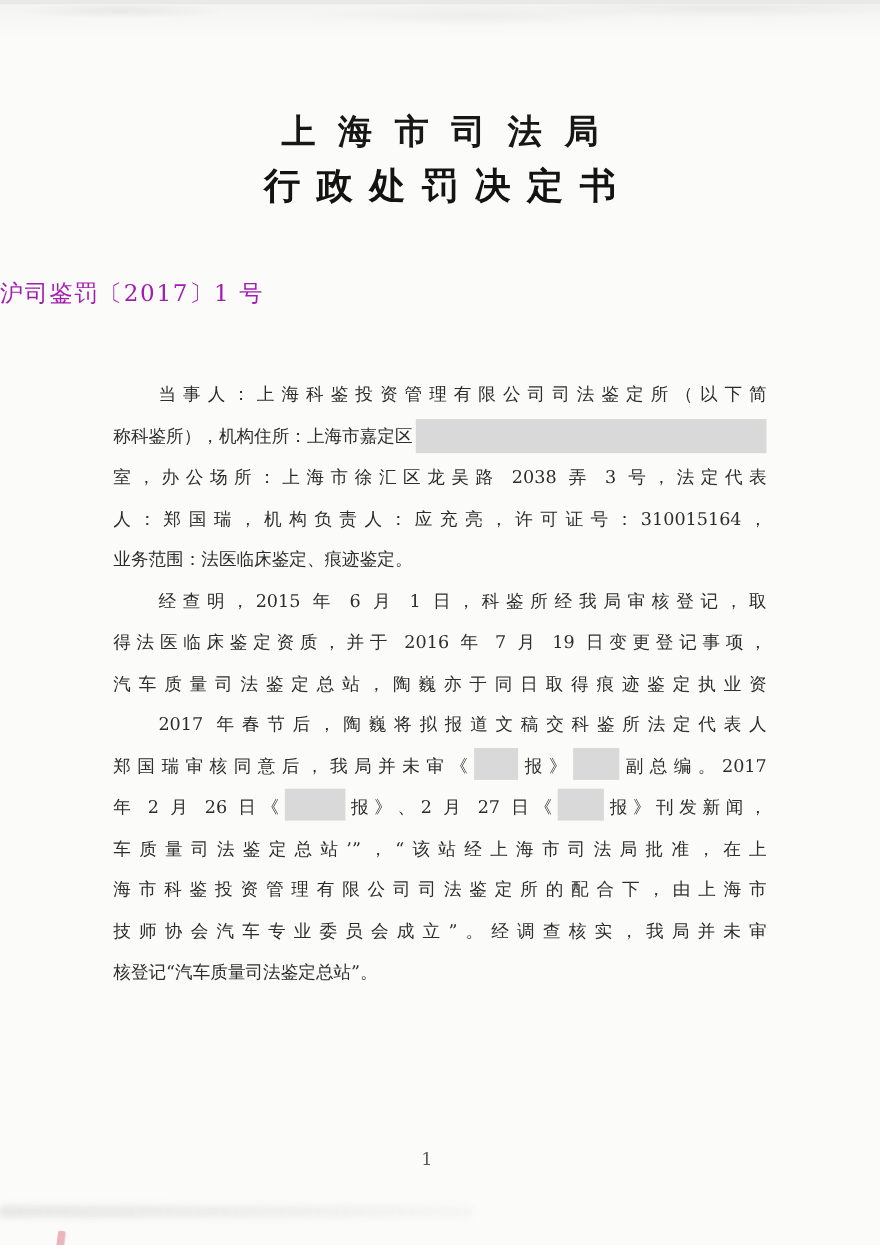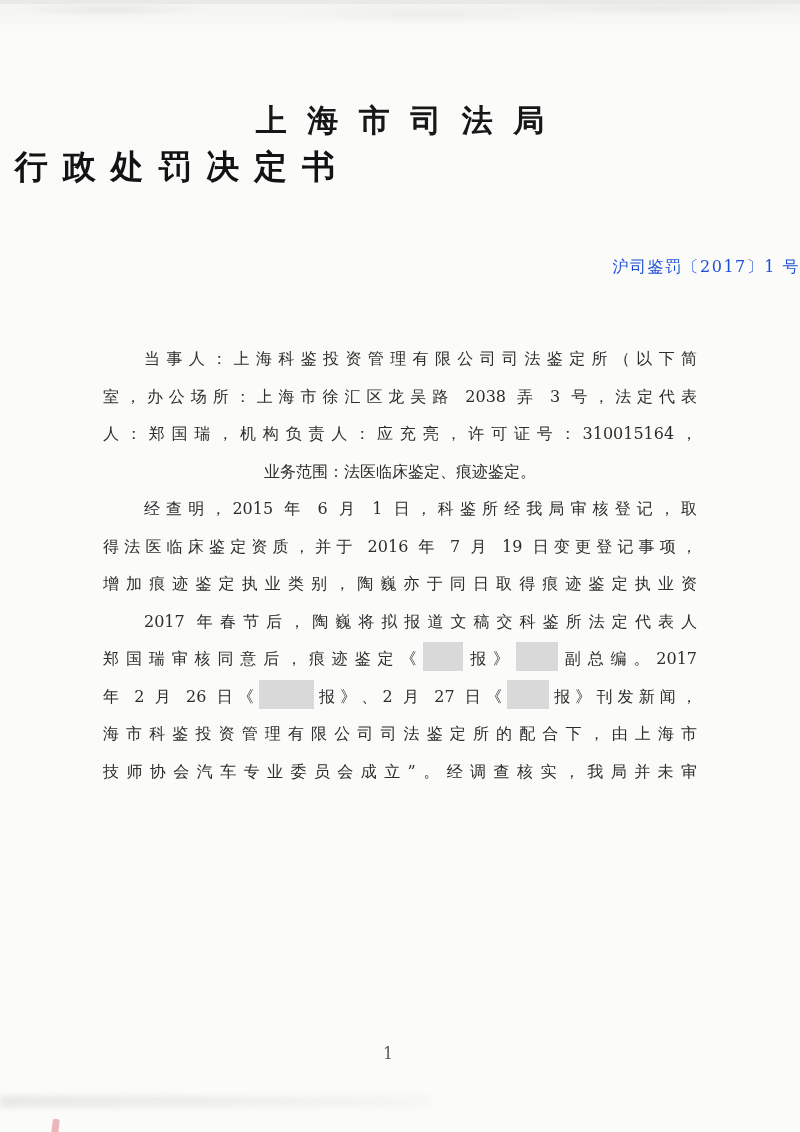--- a/index.html
+++ b/index.html
@@ -57,58 +57,58 @@
     line-height: 40px;
     font-weight: 700;
     letter-spacing: 0.66em;
     padding-left: 0.66em;
     color: #171717;
   }
   .title-line2 {
     position: absolute;
     top: 144px; left: 0; right: 0;
     margin: 0;
-    text-align: left;
-    font-family: Liberation Mono, monospace;
+    text-align: center;
+    font-family: Liberation Serif, serif;
     font-size: 33px;
     line-height: 44px;
     font-weight: 700;
     letter-spacing: 0.45em;
     padding-left: 0.45em;
     color: #131313;
   }
   .doc-number {
     position: absolute;
     top: 248px; left: 0; right: 0;
-    text-align: right;
-    font-size: 16px;
+    text-align: left;
+    font-size: 21px;
     line-height: 30px;
     letter-spacing: 1.5px;
-    color: #1d4ed8;
+    color: #a21caf;
   }
   .document-body {
     position: absolute;
     top: 336px;
     left: 103px;
     width: 594px;
     font-size: 16px;
   }
   .paragraph { margin: 0; }
   .line {
     height: 37.5px;
     line-height: 37.5px;
     white-space: normal;
     overflow: hidden;
   }
   .line.justify {
     text-align: justify;
     text-align-last: justify;
     text-justify: inter-character;
   }
-  .line.left { text-align: center; }
+  .line.left { text-align: left; }
   .line.indent { text-indent: 41px; }
   .line.flexline {
     display: flex;
     align-items: center;
   }
   .line.flexline .seg { white-space: nowrap; }
   .redaction {
     display: inline-block;
     height: 29px;
     vertical-align: -7px;
@@ -138,35 +138,41 @@
 
   <h1 class="title-line1">上海市司法局</h1>
 
   <h1 class="title-line2">行政处罚决定书</h1>
 
   <div class="doc-number">沪司鉴罚〔2017〕1 号</div>
 
   <div class="document-body">
       <div class="paragraph">
         <div class="line justify indent"><span class="seg">当事人：上海科鉴投资管理有限公司司法鉴定所（以下简</span></div>
+        <div class="line flexline">
+          <span class="seg">称科鉴所），机构住所：上海市嘉定区</span>
+          <span class="redaction fill" style="background: rgb(217, 217, 217);"></span>
+        </div>
         <div class="line justify"><span class="seg">室，办公场所：上海市徐汇区龙吴路 2038 弄 3 号，法定代表</span></div>
         <div class="line justify"><span class="seg">人：郑国瑞，机构负责人：应充亮，许可证号：310015164，</span></div>
         <div class="line left"><span class="seg">业务范围：法医临床鉴定、痕迹鉴定。</span></div>
       </div>
       <div class="paragraph">
         <div class="line justify indent"><span class="seg">经查明，2015 年 6 月 1 日，科鉴所经我局审核登记，取</span></div>
         <div class="line justify"><span class="seg">得法医临床鉴定资质，并于 2016 年 7 月 19 日变更登记事项，</span></div>
-        <div class="line justify"><span class="seg">增加痕迹鉴定执业类别，陶巍亦于同日取得痕迹鉴定执业资</span></div>
+        <div class="line justify"><span class="seg">汽车质量司法鉴定总站，陶巍亦于同日取得痕迹鉴定执业资</span></div>
       </div>
       <div class="paragraph">
         <div class="line justify indent"><span class="seg">2017 年春节后，陶巍将拟报道文稿交科鉴所法定代表人</span></div>
-        <div class="line justify"><span class="seg">郑国瑞审核同意后，痕迹鉴定《</span><span class="redaction" style="width: 40px; background: rgb(217, 217, 217);"></span><span class="seg">报》</span><span class="redaction" style="width: 42px; background: rgb(217, 217, 217);"></span><span class="seg">副总编。2017</span></div>
+        <div class="line justify"><span class="seg">郑国瑞审核同意后，我局并未审《</span><span class="redaction" style="width: 40px; background: rgb(217, 217, 217);"></span><span class="seg">报》</span><span class="redaction" style="width: 42px; background: rgb(217, 217, 217);"></span><span class="seg">副总编。2017</span></div>
         <div class="line justify"><span class="seg">年 2 月 26 日《</span><span class="redaction" style="width: 55px; background: rgb(217, 217, 217);"></span><span class="seg">报》、2 月 27 日《</span><span class="redaction" style="width: 42px; background: rgb(217, 217, 217);"></span><span class="seg">报》刊发新闻，</span></div>
+        <div class="line justify"><span class="seg">车质量司法鉴定总站’”，“该站经上海市司法局批准，在上</span></div>
         <div class="line justify"><span class="seg">海市科鉴投资管理有限公司司法鉴定所的配合下，由上海市</span></div>
         <div class="line justify"><span class="seg">技师协会汽车专业委员会成立”。经调查核实，我局并未审</span></div>
+        <div class="line left"><span class="seg">核登记“汽车质量司法鉴定总站”。</span></div>
       </div>
     </div>
 
   <div class="page-number">1</div>
 
   <div class="artifact-bottom-streak"></div>
   <div class="artifact-pink-mark"></div>
 </div>
 
 </body></html>

